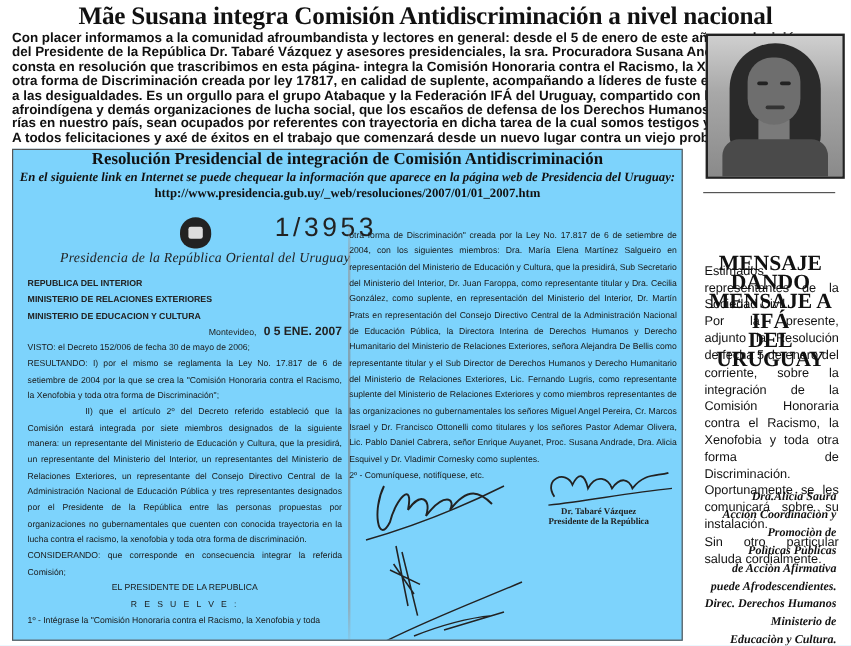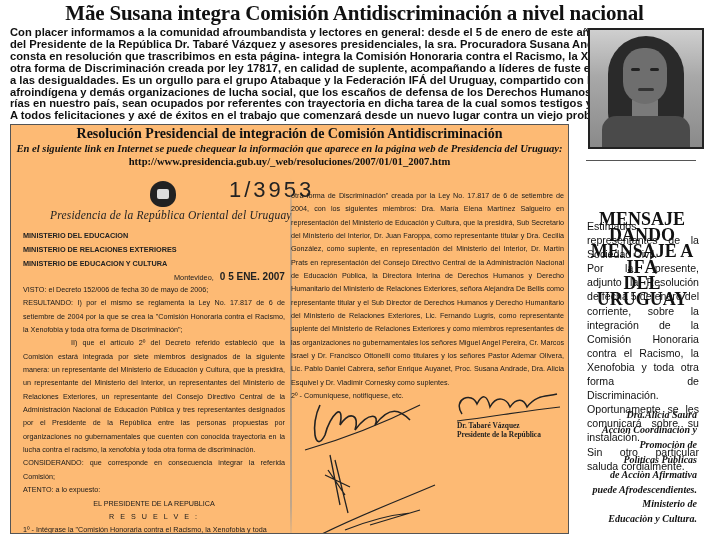--- a/index.html
+++ b/index.html
@@ -24,21 +24,21 @@
   .photo .hair { position:absolute; left:18px; top:6px; width:76px; height:96px; border-radius:40px 40px 20px 20px; background:#2a2a2a; }
   .photo .face { position:absolute; left:33px; top:18px; width:44px; height:56px; border-radius:22px 22px 24px 24px; background:#6e6e6e; }
   .photo .neck { position:absolute; left:42px; top:70px; width:26px; height:18px; background:#7a7a7a; }
   .photo .top  { position:absolute; left:12px; top:86px; width:88px; height:36px; border-radius:14px 14px 0 0; background:#4a4a4a; }
   .photo .eye1,.photo .eye2 { position:absolute; top:38px; width:9px; height:3px; background:#222; border-radius:2px; }
   .photo .eye1 { left:41px; } .photo .eye2 { left:60px; }
   .photo .mouth { position:absolute; left:48px; top:58px; width:16px; height:3px; background:#333; border-radius:2px; }
 
   .docbox {
     position:absolute; left:10px; top:124px; width:559px; height:410px;
-    border:1px solid #555; background:#fdba74; box-sizing:border-box; overflow:hidden;
+    border:1px solid #555; background:#7dd3fc; box-sizing:border-box; overflow:hidden;
   }
   .docbox .res-title {
     position:absolute; left:0; top:1px; width:100%; text-align:center;
     font-family:"Liberation Serif", serif; font-weight:bold; font-size:14px; line-height:16px;
   }
   .docbox .res-sub, .docbox .res-url {
     position:absolute; left:0; width:100%; text-align:center;
     font-family:"Liberation Serif", serif; font-weight:bold; font-size:10.6px; line-height:13px;
   }
   .docbox .res-sub { top:17px;font-style:italic; }
@@ -58,21 +58,21 @@
   .leftcol p { margin:0; }
   .leftcol .indent { text-indent:48px; }
   .center { text-align:center; }
   .spaced { letter-spacing:2px; }
   .rightcol { position:absolute; left:279px; top:12px; width:273px; text-align:justify; }
   .rightcol p { margin:0; }
   .u { }
   .fold { position:absolute; left:278px; top:0; width:2px; height:366px; background:linear-gradient(180deg,transparent 0,#999 10%,#777 50%,#999 90%,transparent 100%); opacity:0.6; }
   .sig1 { position:absolute; left:288px; top:218px; width:140px; height:150px; }
   .sig2 { position:absolute; left:440px; top:212px; width:110px; height:40px; }
-  .president { position:absolute; left:445px; top:244px; text-align:left; font-family:"Liberation Serif", serif; font-weight:bold; font-size:7.4px; line-height:9px; color:#222; }
+  .president { position:absolute; left:445px; top:244px; text-align:center; font-family:"Liberation Serif", serif; font-weight:bold; font-size:7.4px; line-height:9px; color:#222; }
   .rule { position:absolute; left:586px; top:160px; width:110px; height:1px; background:#555; }
   .msg-title {
     position:absolute; left:578px; top:167px; width:128px; text-align:center;
     font-family:"Liberation Serif", serif; font-weight:bold; font-size:18px; line-height:16px; color:#111;margin-top:44px;
   }
   .msg-body {
     position:absolute; left:587px; top:219px; width:112px;
     font-family:"Liberation Sans", sans-serif; font-size:10.6px; line-height:14.1px; color:#111; text-align:justify;
   }
   .msg-body p { margin:0; }
@@ -111,35 +111,34 @@
 <div class="docbox">
   <div class="res-title">Resolución Presidencial de integración de Comisión Antidiscriminación</div>
   <div class="res-sub">En el siguiente link en Internet se puede chequear la información que aparece en la página web de Presidencia del Uruguay:</div>
   <div class="res-url">http://www.presidencia.gub.uy/_web/resoluciones/2007/01/01_2007.htm</div>
 
   <div class="scan">
     <div class="crest"></div>
     <div class="docnum">1/3953</div>
     <div class="presidencia">Presidencia de la República Oriental del Uruguay</div>
     <div class="ministries">
-      <div>MINISTERIO DEL EDUCACION</div>
+      <div>REPUBLICA DEL INTERIOR</div>
       <div>MINISTERIO DE RELACIONES EXTERIORES</div>
       <div>MINISTERIO DE EDUCACION Y CULTURA</div>
     </div>
     <div class="date">
       <span>Montevideo,</span>
       <b>0 5 ENE. 2007</b>
     </div>
 
     <div class="leftcol">
       <p>VISTO: el Decreto 152/006 de fecha 30 de mayo de 2006;</p>
       <p>RESULTANDO: I) por el mismo se reglamenta la Ley No. 17.817 de 6 de setiembre de 2004 por la que se crea la "Comisión Honoraria contra el Racismo, la Xenofobia y toda otra forma de Discriminación";</p>
       <p class="indent">II) que el artículo 2º del Decreto referido estableció que la Comisión estará integrada por siete miembros designados de la siguiente manera: un representante del Ministerio de Educación y Cultura, que la presidirá, un representante del Ministerio del Interior, un representantes del Ministerio de Relaciones Exteriores, un representante del Consejo Directivo Central de la Administración Nacional de Educación Pública y tres representantes designados por el Presidente de la República entre las personas propuestas por organizaciones no gubernamentales que cuenten con conocida trayectoria en la lucha contra el racismo, la xenofobia y toda otra forma de discriminación.</p>
       <p>CONSIDERANDO: que corresponde en consecuencia integrar la referida Comisión;</p>
-      <p>ATENTO: a lo expuesto:</p>
       <p class="center">EL PRESIDENTE DE LA REPUBLICA</p>
       <p class="center spaced">R E S U E L V E :</p>
       <p>1º - Intégrase la "Comisión Honoraria contra el Racismo, la Xenofobia y toda</p>
     </div>
 
     <div class="fold"></div>
 
     <div class="rightcol">
       <p><span>otra forma de Discriminación" creada por la Ley No. 17.817 de 6 de setiembre de 2004, con los siguientes miembros: Dra. María Elena Martínez Salgueiro en representación del Ministerio de Educación y Cultura, que la presidirá, Sub Secretario del Ministerio del Interior, Dr. Juan Faroppa, como representante titular y Dra. Cecilia González, como suplente, en representación del Ministerio del Interior, Dr. Martín Prats en representación del Consejo Directivo Central de la Administración Nacional de Educación Pública, la Directora Interina de Derechos Humanos y Derecho Humanitario del Ministerio de Relaciones Exteriores, señora Alejandra De Bellis como representante titular y el Sub Director de Derechos Humanos y Derecho Humanitario del Ministerio de Relaciones Exteriores, Lic. Fernando Lugris, como representante suplente del Ministerio de Relaciones Exteriores y como miembros representantes de las organizaciones no gubernamentales los señores Miguel Angel Pereira, Cr. Marcos Israel y Dr. Francisco Ottonelli como titulares y los señores Pastor Ademar Olivera, Lic. Pablo Daniel Cabrera, señor Enrique Auyanet, </span><span class="u">Proc. Susana Andrade,</span><span> Dra. Alicia Esquivel y Dr. Vladimir Cornesky como suplentes.</span></p>
       <p>2º - Comuníquese, notifíquese, etc.</p>
@@ -173,15 +172,16 @@
   <p>Por la presente, adjunto la Resolución de fecha 5 de enero del corriente, sobre la integración de la Comisión Honoraria contra el Racismo, la Xenofobia y toda otra forma de Discriminación. Oportunamente se les comunicará sobre su instalación.</p>
   <p>Sin otro particular saluda cordialmente.</p>
 </div>
 <div class="sign">
   <span>Dra.Alicia Saura</span>
   <span>Acciòn Coordinaciòn y</span>
   <span>Promociòn de</span>
   <span>Polìticas Pùblicas</span>
   <span>de Acciòn Afirmativa</span>
   <span>puede Afrodescendientes.</span>
+  <span>Direc. Derechos Humanos</span>
   <span>Ministerio de</span>
   <span>Educaciòn y Cultura.</span>
 </div>
 
 </body></html>

